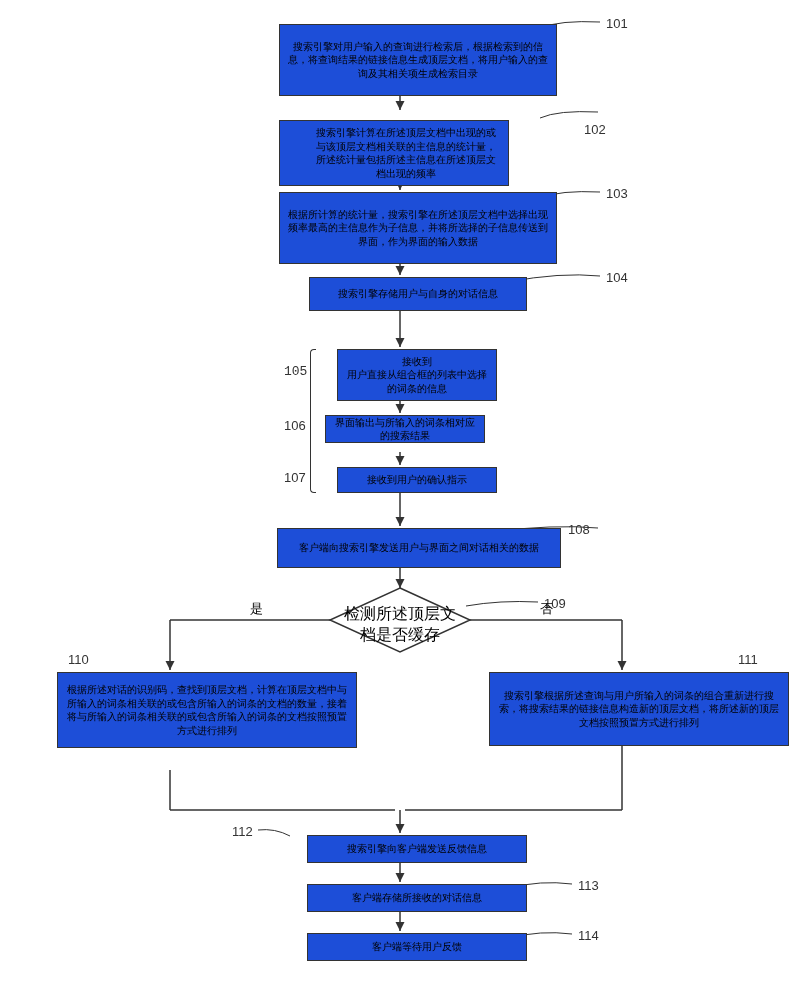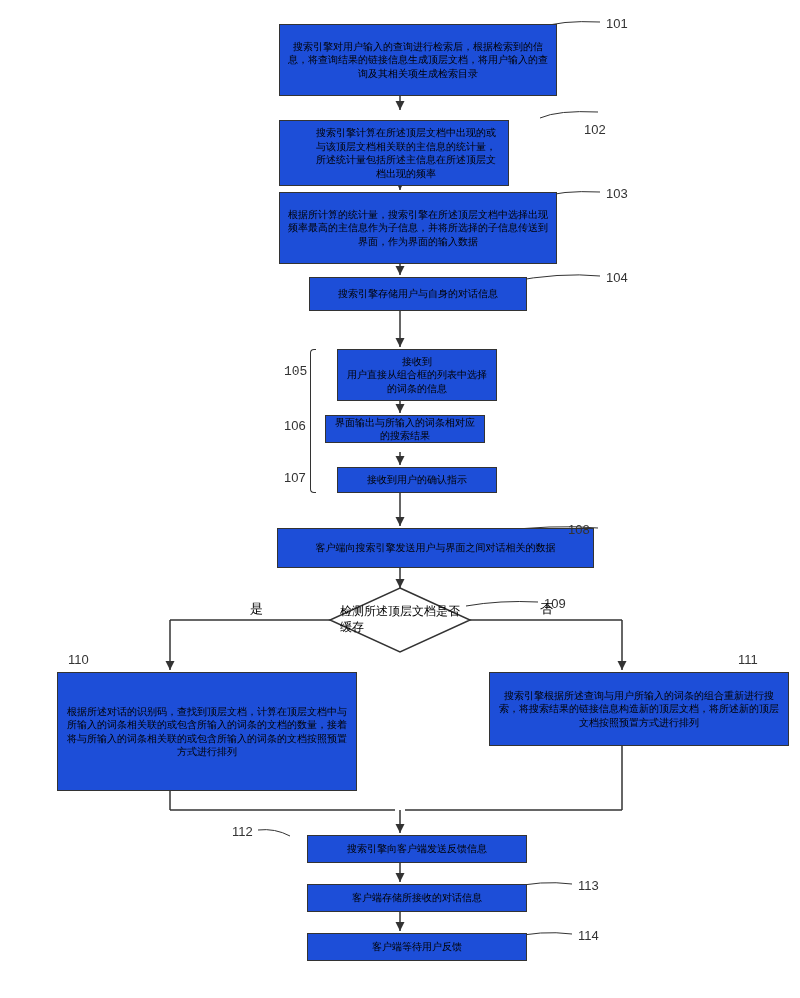--- a/index.html
+++ b/index.html
@@ -38,21 +38,22 @@
     border-radius: 4px 0 0 4px;
   }
   svg.arrows {
     position: absolute;
     left: 0; top: 0;
     width: 800px; height: 998px;
     pointer-events: none;
   }
   .diamond-text {
     position: absolute;
-    font-size: 12px;
+    font-size: 16px;
+    text-align: center;
     width: 120px;
     line-height: 1.3;
   }
   .yn {
     position: absolute;
     font-size: 13px;
   }
 </style>
 </head>
 <body>
@@ -135,32 +136,32 @@
   </div>
 <div class="label" style="left:284px; top:418px;">106</div>
 
 <div class="box" style="left:320px; top:467px; width:160px; height:26px;">
     <span>接收到用户的确认指示</span>
   </div>
 <div class="label" style="left:284px; top:470px;">107</div>
 
 <div class="brace" style="left:310px; top:349px; width:6px; height:144px;"></div>
 
-<div class="box" style="left:260px; top:528px; width:317px; height:40px;">
+<div class="box" style="left:260px; top:528px; width:284px; height:40px;">
     <span>客户端向搜索引擎发送用户与界面之间对话相关的数据</span>
   </div>
 <div class="label" style="left:568px; top:522px;">108</div>
 
 <div class="diamond-text" style="left:340px; top:604px;"><span>检测所述顶层文档是否缓存</span></div>
 <div class="label" style="left:544px; top:596px;">109</div>
 
 <div class="yn" style="left:250px; top:600px;">是</div>
 <div class="yn" style="left:540px; top:600px;">否</div>
 
-<div class="box" style="left:40px; top:672px; width:300px; height:119px;">
+<div class="box" style="left:40px; top:672px; width:300px; height:76px;">
     <span>根据所述对话的识别码，查找到顶层文档，计算在顶层文档中与所输入的词条相关联的或包含所输入的词条的文档的数量，接着将与所输入的词条相关联的或包含所输入的词条的文档按照预置方式进行排列</span>
   </div>
 <div class="label" style="left:68px; top:652px;">110</div>
 
 <div class="box" style="left:472px; top:672px; width:300px; height:74px;justify-content:center;">
     <span>搜索引擎根据所述查询与用户所输入的词条的组合重新进行搜索，将搜索结果的链接信息构造新的顶层文档，将所述新的顶层文档按照预置方式进行排列</span>
   </div>
 <div class="label" style="left:738px; top:652px;">111</div>
 
 <div class="box" style="left:290px; top:835px; width:220px; height:28px;">

